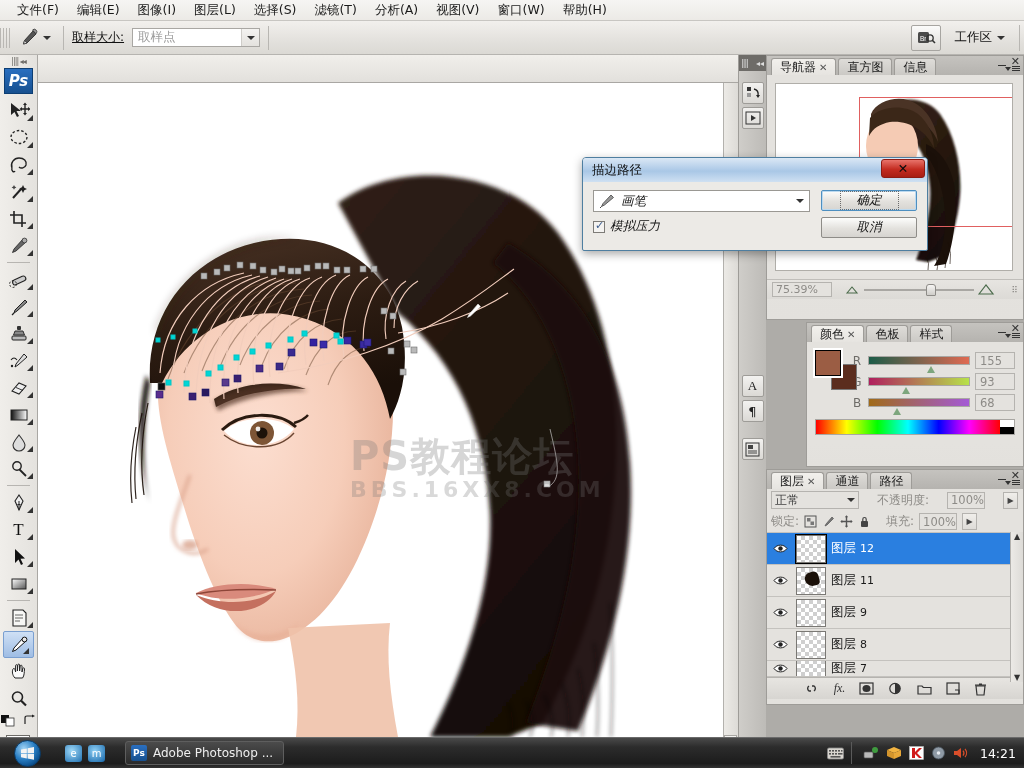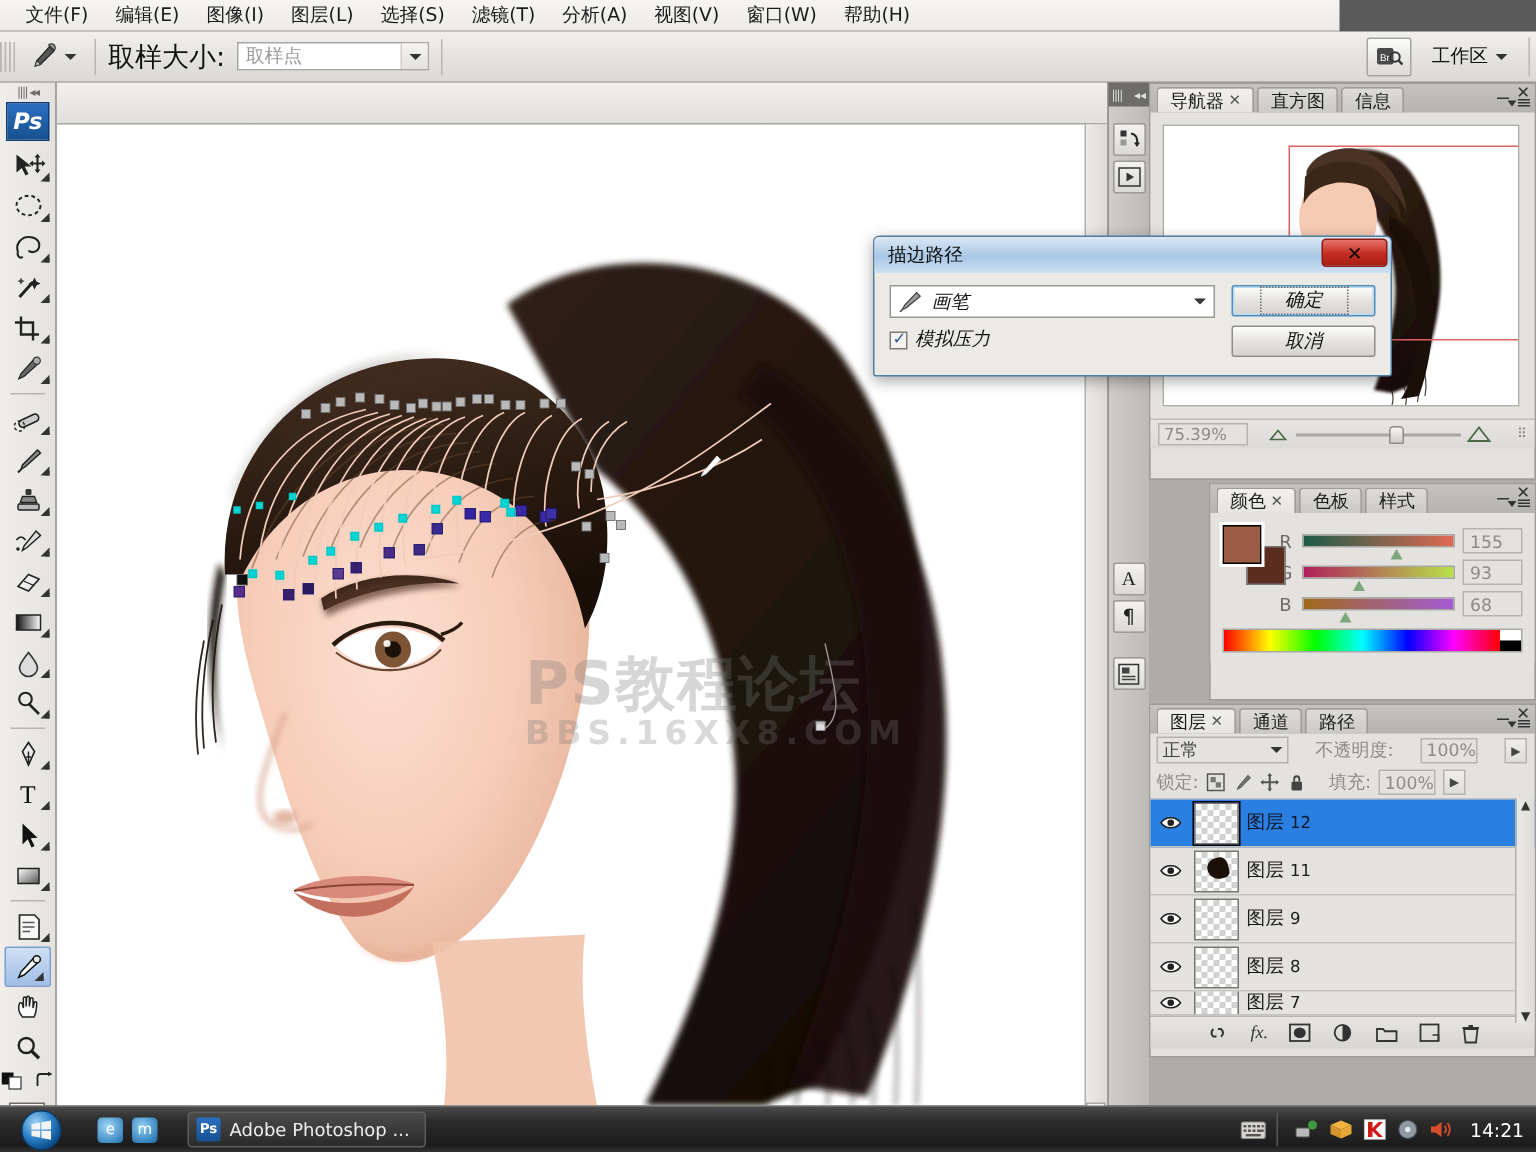--- a/index.html
+++ b/index.html
@@ -7,21 +7,21 @@
   body {
     font-family: "DejaVu Sans", "Liberation Sans", sans-serif;
     font-size: 12px;
     background: #5a5a5a;
     -webkit-font-smoothing: none;
   }
   #app { position:relative; width:1024px; height:768px; }
 
   
   .menubar {
-    position:absolute; left:0; top:0; width:893px; height:21px;
+    position:absolute; left:0; top:0; width:1024px; height:21px;
     background: linear-gradient(#f6f5f3,#eceae6);
     border-bottom:1px solid #c8c6c2;
     display:flex; align-items:flex-start; padding-left:8px;
   }
   .menuitem { padding:2px 9px; color:#1a1a1a; font-size:12.5px; white-space:nowrap; cursor:default; }
 
   
   .optionsbar {
     position:absolute; left:0; top:21px; width:1024px; height:34px;
     background: linear-gradient(#f2f0ed,#e3e1dd 60%,#dbd9d4);
@@ -31,21 +31,21 @@
   .opt-grip { width:10px; height:34px;
     background: repeating-linear-gradient(to right,#b9b7b3 0 1px, transparent 1px 3px);
     background-size:3px 20px; background-repeat:repeat-x; background-position:0 7px;
   }
   .tool-chip {
     display:flex; align-items:center; gap:3px; padding:2px 4px; margin-left:4px;
   }
   .eyedrop-ico { width:22px; height:22px; position:relative; }
   .tri-down { width:0;height:0;border-left:4px solid transparent;border-right:4px solid transparent;border-top:4px solid #333; }
   .opt-sep { width:1px; height:24px; background:#b8b6b2; margin:0 8px; }
-  .opt-label { color:#111; font-size:18px; }
+  .opt-label { color:#111; font-size:12px;text-decoration:underline; }
   .opt-combo {
     margin-left:8px; width:128px; height:19px; background:#fff;
     border:1px solid #a9a7a3; display:flex; align-items:center; position:relative;
   }
   .opt-combo .val { flex:1; padding-left:5px; color:#9b9b9b; font-size:12.5px; }
   .opt-combo .arrow {
     width:18px; height:17px; border-left:1px solid #cfcdc9;
     display:flex; align-items:center; justify-content:center;
     background:linear-gradient(#f4f3f1,#e4e2de);
   }
@@ -201,21 +201,21 @@
   .lbl-dim { color:#8d8b87; font-size:12px;}
   .numfield { width:38px;height:17px; border:1px solid #b5b3af; background:#e4e2de; color:#8d8b87; font-size:11.5px; display:flex; align-items:center; padding-left:3px;}
   .stepper { width:15px;height:17px; border:1px solid #b5b3af; background:linear-gradient(#f0eeea,#dedcd8); display:flex;align-items:center;justify-content:center;}
   .lay-row2 { height:22px; display:flex; align-items:center; padding:0 4px; gap:5px; border-bottom:1px solid #c4c2be;}
   .layer-list { background:#e4e2de; }
   .layer-item {
     height:32px; display:flex; align-items:center; border-bottom:1px solid #c4c2be;
     padding-left:2px; gap:5px; position:relative;
   }
   .layer-item.sel { background:#2a7fe0; }
-  .layer-item.sel .lname { color:#0f172a;text-align:right; }
+  .layer-item.sel .lname { color:#ffffff;text-align:right; }
   .eye { width:22px; display:flex; align-items:center; justify-content:center;}
   .thumb { width:30px;height:28px; border:1px solid #7a7874; background-size:8px 8px;
     background-image:linear-gradient(45deg,#cfcfcf 25%,transparent 25%,transparent 75%,#cfcfcf 75%),
                      linear-gradient(45deg,#cfcfcf 25%,#fff 25%,#fff 75%,#cfcfcf 75%);
     background-position:0 0,4px 4px; position:relative; overflow:hidden;}
   .thumb.active { outline:1px solid #000; }
   .lname { color:#1a1a1a; font-size:12.5px; }
   .lname .num { font-size:11px; }
   .lay-scroll { position:absolute; right:0; top:0; width:13px; height:100%;
     background:linear-gradient(to right,#eceae6,#dddbd7); border-left:1px solid #b3b1ad;}

